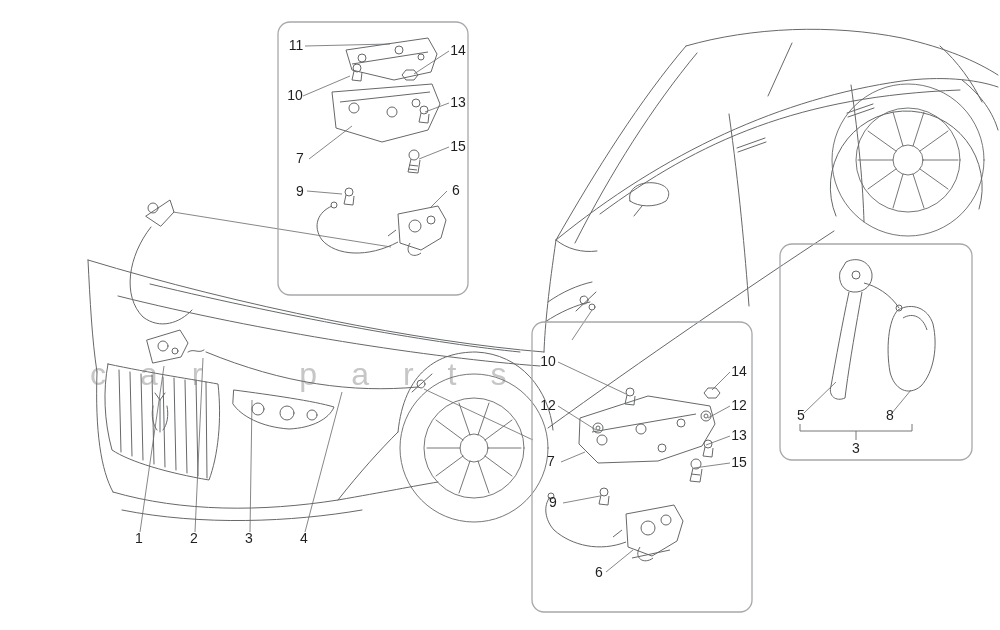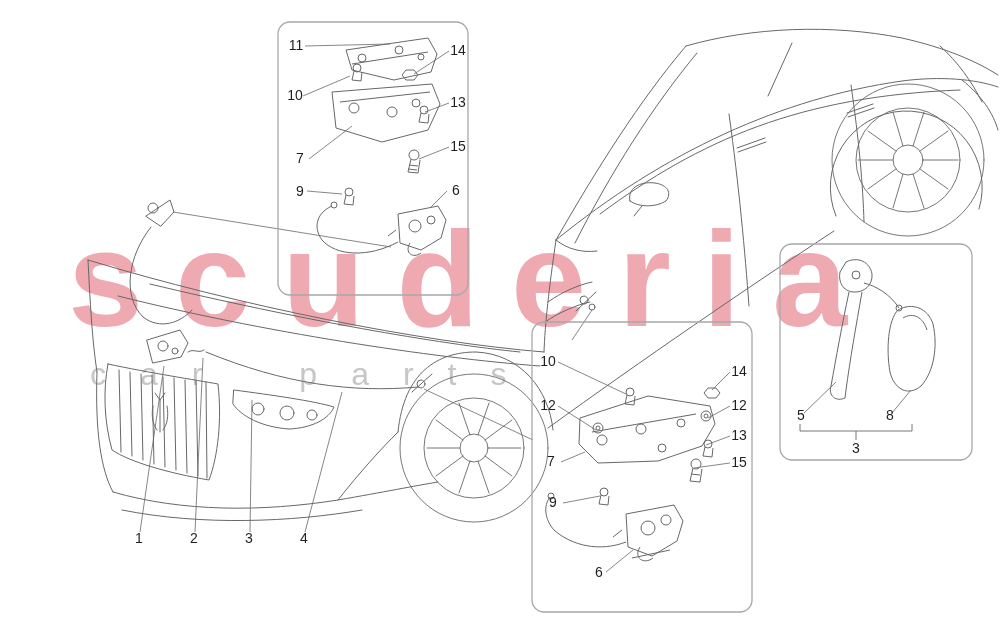--- a/index.html
+++ b/index.html
@@ -13,21 +13,20 @@
   svg{position:absolute;left:0;top:0;}
   svg path,svg circle,svg line,svg rect,svg ellipse{fill:none;}
   svg text{fill:#1f1f1f;stroke:none;font-family:"Liberation Sans",sans-serif;font-size:14px;}
 </style>
 </head>
 <body>
 
 <div id="stage">
 
   <div class="watermark">
-    <div class="wm-title">scuderia</div>
     <div class="wm-sub">car parts</div>
   </div>
 
   <svg width="1000" height="630" viewBox="0 0 1000 630">
 
     <g stroke-width="1" stroke-linecap="round" stroke="#66686a">
 
       <g>
         <path d="M88,260 C240,306 420,342 544,352"></path>
         <path d="M118,296 C262,332 432,358 540,366"></path>

